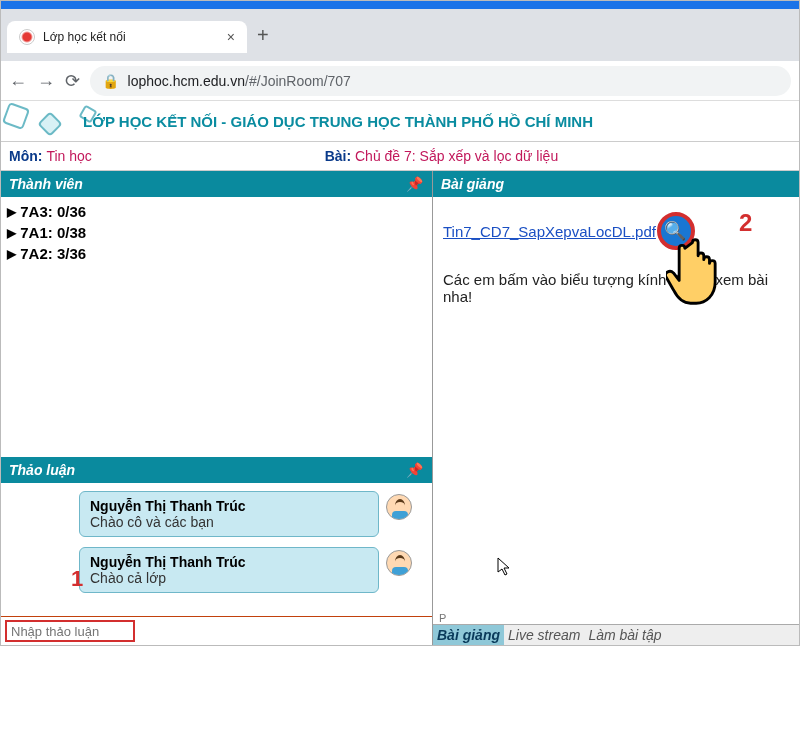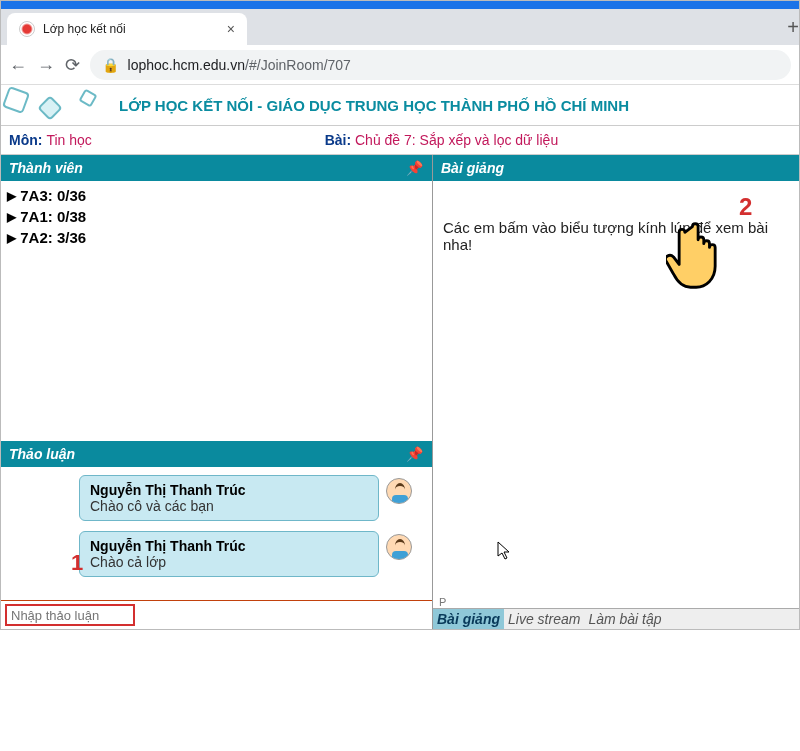--- a/index.html
+++ b/index.html
@@ -1,31 +1,31 @@
 <!DOCTYPE html>
 <html><head>
 <meta charset="utf-8">
 <style>
   * { box-sizing: border-box; margin: 0; padding: 0; }
   body { font-family: Arial, sans-serif; font-size: 14px; background: #fff; width: 800px; height: 751px; overflow: hidden; }
   .browser-chrome { border: 1px solid #bbb; }
   .topbar { height: 8px; background: #1a73e8; }
-  .tabbar { display: flex; align-items: center; height: 36px; background: #dee1e6; justify-content: space-between; }
+  .tabbar { display: flex; align-items: center; height: 52px; background: #dee1e6; }
   .tab { display: flex; align-items: center; gap: 8px; background: #fff; height: 32px; padding: 0 12px; border-radius: 8px 8px 0 0; margin-left: 6px; margin-top: 4px; width: 240px; }
   .favicon { width: 16px; height: 16px; border-radius: 50%; background: radial-gradient(circle,#e53935 40%,#fff 60%); border:1px solid #ccc; }
   .tab-title { font-size: 12px; color: #222; flex: 1; white-space: nowrap; overflow: hidden; text-overflow: ellipsis; }
   .tab-close { color: #555; font-size: 14px; cursor: pointer; }
   .newtab { margin-left: 10px; color: #555; font-size: 20px; cursor: pointer; }
   .toolbar { display: flex; align-items: center; height: 40px; background: #fff; border-bottom: 1px solid #ddd; padding: 0 8px; gap: 10px; }
   .nav-arrow, .reload { color: #5f6368; font-size: 18px; cursor: pointer; }
   .addrbar { flex: 1; display: flex; align-items: center; height: 30px; background: #f1f3f4; border-radius: 15px; padding: 0 12px; gap: 8px; color: #5f6368; font-size: 14px; }
   .lock { color: #5f6368; }
   .url-host { color: #202124; }
   .url-path { color: #5f6368; }
-  .site-header { height: 40px; display: flex; align-items: center; padding-left: 118px; background: #fff; position: relative; overflow: hidden; }
+  .site-header { height: 40px; display: flex; align-items: center; padding-left: 82px; background: #fff; position: relative; overflow: hidden; }
   .header-deco { position: absolute; left: 0; top: 0; width: 120px; height: 40px; }
   .hex { position: absolute; border: 2px solid #0a8ca0; opacity: .6; }
   .h1 { width: 22px; height: 22px; left: 4px; top: 4px; transform: rotate(20deg); border-radius: 4px; }
   .h2 { width: 18px; height: 18px; left: 40px; top: 14px; transform: rotate(45deg); border-radius: 4px; background:#bfe9ef; }
   .h3 { width: 14px; height: 14px; left: 80px; top: 6px; transform: rotate(30deg); border-radius: 3px; }
   .site-title { color: #0a8ca0; font-weight: bold; font-size: 15px; }
   .info-row { display: flex; align-items: center; height: 30px; border-top: 1px solid #ccc; border-bottom: 1px solid #ccc; padding: 0 8px; }
   .subject-label { color: #0a3a8a; font-weight: bold; }
   .subject-val { color: #c2185b; margin-left: 4px; }
   .lesson-wrap { flex: 1; text-align: center; }
@@ -151,20 +151,26 @@
           <input class="chat-input" placeholder="Nhập thảo luận" style="">
         </div>
       </div>
     </div>
 
     <div class="right">
       <div class="panel-header">
         <span>Bài giảng</span>
       </div>
       <div class="lecture-body">
+        <div class="pdf-row">
+          <a class="pdf-link">Tin7_CD7_SapXepvaLocDL.pdf</a>
+          <span class="magnify-wrap">
+            <span class="magnify">🔍</span>
+          </span>
+        </div>
         <span class="annot-2">2</span>
         <svg class="hand-cursor" viewBox="0 0 68 76">
           <path d="M26 8 c0-4 6-4 6 0 v14 c0-4 6-4 6 0 v4 c0-4 6-4 6 0 v4 c0-4 6-4 6 0 v20 c0 14-10 22-20 22 h-6 c-8 0-14-6-18-14 l-8-14 c-2-4 4-8 8-4 l6 8 V14 c0-4 6-4 6 0 z" fill="#ffcf66" stroke="#000" stroke-width="3" stroke-linejoin="round"></path>
         </svg>
         <div class="instruction">Các em bấm vào biểu tượng kính lúp để xem bài nha!</div>
         <span class="mouse-cursor">
           <svg width="15" height="20" viewBox="0 0 15 20">
               <path d="M1 1 L1 15 L5 12 L8 18 L10 17 L7 11 L12 11 Z" fill="#fff" stroke="#000" stroke-width="1"></path>
             </svg>
         </span>

